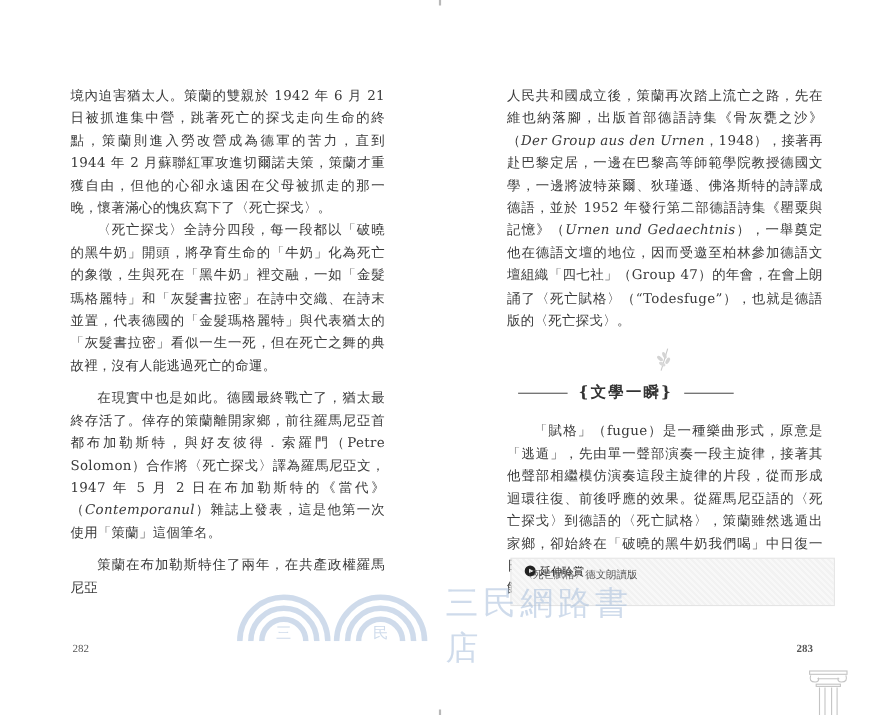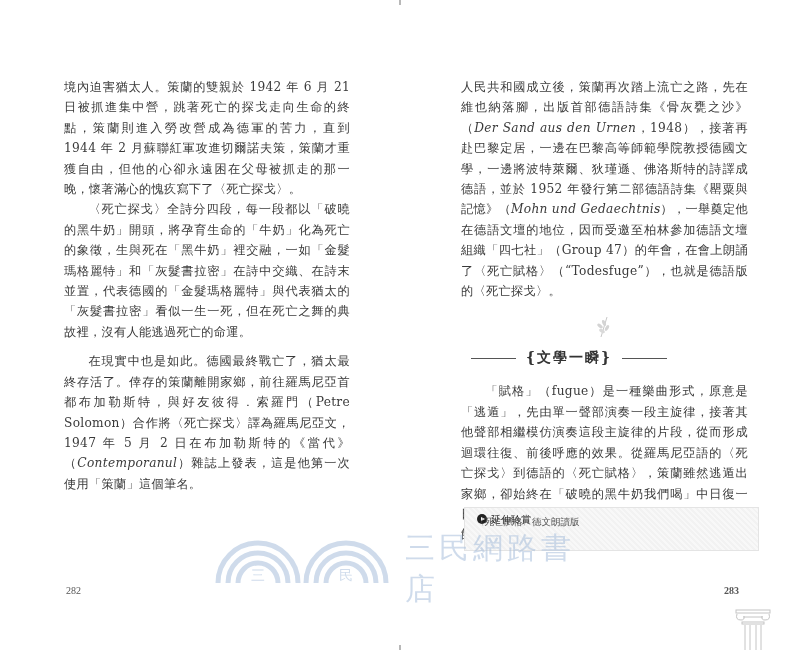--- a/index.html
+++ b/index.html
@@ -37,27 +37,28 @@
   .column-icon { position:absolute; left:733px; top:608px; width:40px; height:42px; }
 </style>
 </head>
 <body>
 
 <div class="page page-left">
   <div class="col col-left">
     <p class="para">境內迫害猶太人。策蘭的雙親於 1942 年 6 月 21 日被抓進集中營，跳著死亡的探戈走向生命的終點，策蘭則進入勞改營成為德軍的苦力，直到 1944 年 2 月蘇聯紅軍攻進切爾諾夫策，策蘭才重獲自由，但他的心卻永遠困在父母被抓走的那一晚，懷著滿心的愧疚寫下了〈死亡探戈〉。</p>
     <p class="para indent">〈死亡探戈〉全詩分四段，每一段都以「破曉的黑牛奶」開頭，將孕育生命的「牛奶」化為死亡的象徵，生與死在「黑牛奶」裡交融，一如「金髮瑪格麗特」和「灰髮書拉密」在詩中交織、在詩末並置，代表德國的「金髮瑪格麗特」與代表猶太的「灰髮書拉密」看似一生一死，但在死亡之舞的典故裡，沒有人能逃過死亡的命運。</p>
     <p class="para indent gap"><span>在現實中也是如此。德國最終戰亡了，猶太最終存活了。倖存的策蘭離開家鄉，前往羅馬尼亞首都布加勒斯特，與好友彼得．索羅門（Petre Solomon）合作將〈死亡探戈〉譯為羅馬尼亞文，1947 年 5 月 2 日在布加勒斯特的《當代》（</span><span class="ital">Contemporanul</span><span>）雜誌上發表，這是他第一次使用「策蘭」這個筆名。</span></p>
+    <p class="para indent gap">策蘭在布加勒斯特住了兩年，在共產政權羅馬尼亞</p>
   </div>
   <div class="pagenum pn-left">282</div>
 </div>
 
 <div class="page page-right">
   <div class="col col-right">
-    <p class="para"><span>人民共和國成立後，策蘭再次踏上流亡之路，先在維也納落腳，出版首部德語詩集《骨灰甕之沙》（</span><span class="ital">Der Sand aus den Urnen</span><span>，1948），接著再赴巴黎定居，一邊在巴黎高等師範學院教授德國文學，一邊將波特萊爾、狄瑾遜、佛洛斯特的詩譯成德語，並於 1952 年發行第二部德語詩集《罌粟與記憶》（</span><span class="ital">Mohn und Gedaechtnis</span><span>），一舉奠定他在德語文壇的地位，因而受邀至柏林參加德語文壇組織「四七社」（Group 47）的年會，在會上朗誦了〈死亡賦格〉（“Todesfuge”），也就是德語版的〈死亡探戈〉。</span></p>
+    <p class="para"><span>人民共和國成立後，策蘭再次踏上流亡之路，先在維也納落腳，出版首部德語詩集《骨灰甕之沙》（</span><span class="ital">Der Group aus den Urnen</span><span>，1948），接著再赴巴黎定居，一邊在巴黎高等師範學院教授德國文學，一邊將波特萊爾、狄瑾遜、佛洛斯特的詩譯成德語，並於 1952 年發行第二部德語詩集《罌粟與記憶》（</span><span class="ital">Urnen und Gedaechtnis</span><span>），一舉奠定他在德語文壇的地位，因而受邀至柏林參加德語文壇組織「四七社」（Group 47）的年會，在會上朗誦了〈死亡賦格〉（“Todesfuge”），也就是德語版的〈死亡探戈〉。</span></p>
     <div class="deco">
       <svg class="leaf" viewBox="0 0 24 24">
         <path d="M14 2 L8 22" stroke="#c8c8c8" stroke-width="1" fill="none"></path>
         <ellipse cx="11" cy="8" rx="1.6" ry="3.2" fill="#d4d4d4" transform="rotate(-25 11 8)"></ellipse>
         <ellipse cx="7" cy="11" rx="1.6" ry="3.2" fill="#d4d4d4" transform="rotate(-50 7 11)"></ellipse>
         <ellipse cx="14" cy="13" rx="1.6" ry="3.2" fill="#d4d4d4" transform="rotate(30 14 13)"></ellipse>
         <ellipse cx="9" cy="16" rx="1.6" ry="3.2" fill="#d9d9d9" transform="rotate(-60 9 16)"></ellipse>
       </svg>
       <div class="lit-heading">
         <span class="rule"></span><span>{文學一瞬}</span><span class="rule"></span>

